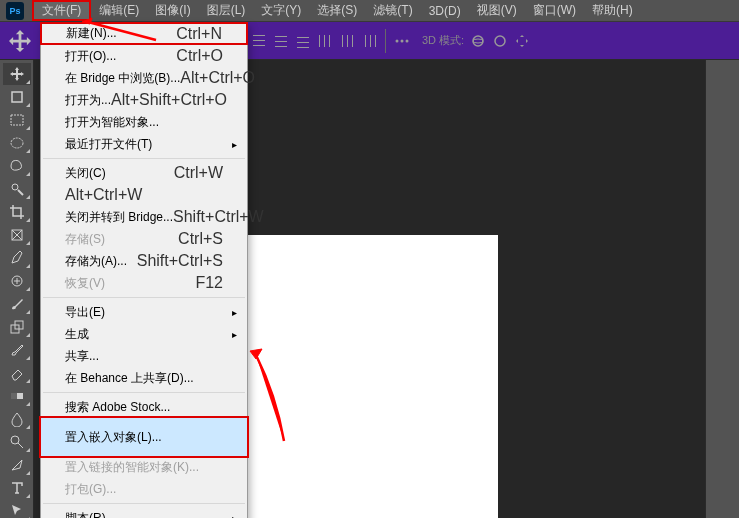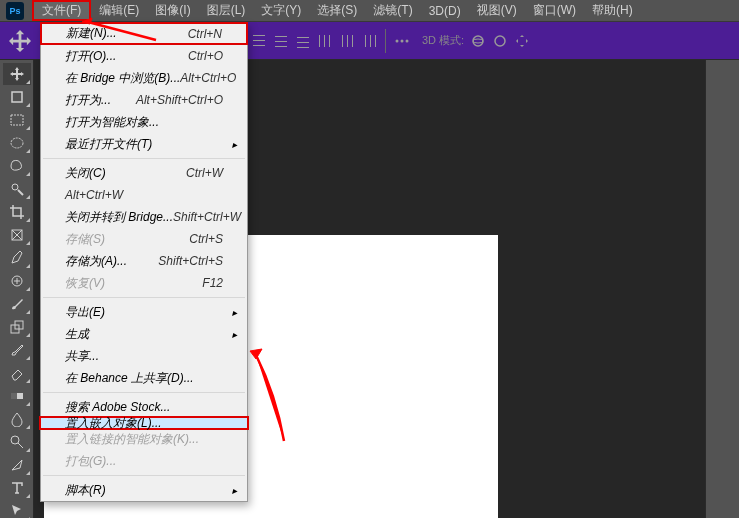--- a/index.html
+++ b/index.html
@@ -25,24 +25,24 @@
 .tool-btn { width: 28px; height: 22px; margin: 1px auto; display: flex; align-items: center; justify-content: center; color: #d0d0d0; position: relative; }
 .tool-btn.sel { background: #3f3f3f; }
 .tool-btn svg { width: 16px; height: 16px; fill: currentColor; }
 .tool-corner::after { content: ''; position: absolute; right: 1px; bottom: 1px; width: 0; height: 0; border-style: solid; border-width: 0 0 4px 4px; border-color: transparent transparent #c0c0c0 transparent; }
 
 .canvas-area { flex: 1; background: #262626; position: relative; }
 .artboard { position: absolute; left: 10px; top: 175px; width: 454px; height: 290px; background: #fff; }
 
 
 .dropdown { position: absolute; left: 40px; top: 22px; width: 208px; background: #f0f0f0; border: 1px solid #999; box-shadow: 2px 4px 8px rgba(0,0,0,.3); z-index: 100; }
-.dd-item { height: 22px; display: flex; align-items: center; padding: 0 24px 0 24px; font-size: 12px; color: #000; position: relative; font-style: italic; }
+.dd-item { height: 22px; display: flex; align-items: center; padding: 0 24px 0 24px; font-size: 12px; color: #000; position: relative; }
 .dd-item .lbl { flex: 1; white-space: nowrap; }
-.dd-item .short { color: #333; font-size: 12px; }
-.dd-item.hl { background: #cce8ff; border: 2px solid #d00; height: 14px; margin: -2px; z-index: 2; position: relative; }
+.dd-item .short { color: #333; font-size: 16px; }
+.dd-item.hl { background: #cce8ff; border: 2px solid #d00; height: 42px; margin: -2px; z-index: 2; position: relative; }
 .dd-item.first-hl { border: 2px solid #d00; margin: -1px -1px 0 -1px; height: 23px; }
 .dd-item.dis { color: #a0a0a0; }
 .dd-sep { height: 1px; background: #d7d7d7; margin: 3px 2px; }
 .dd-arrow::after { content: '▸'; position: absolute; right: 10px; font-size: 10px; }
 
 
 .arrow { position: absolute; z-index: 200; }
 .arrow svg { overflow: visible; }
 .arrow path, .arrow polygon { fill: #ff0000; stroke: #ff0000; }
 

